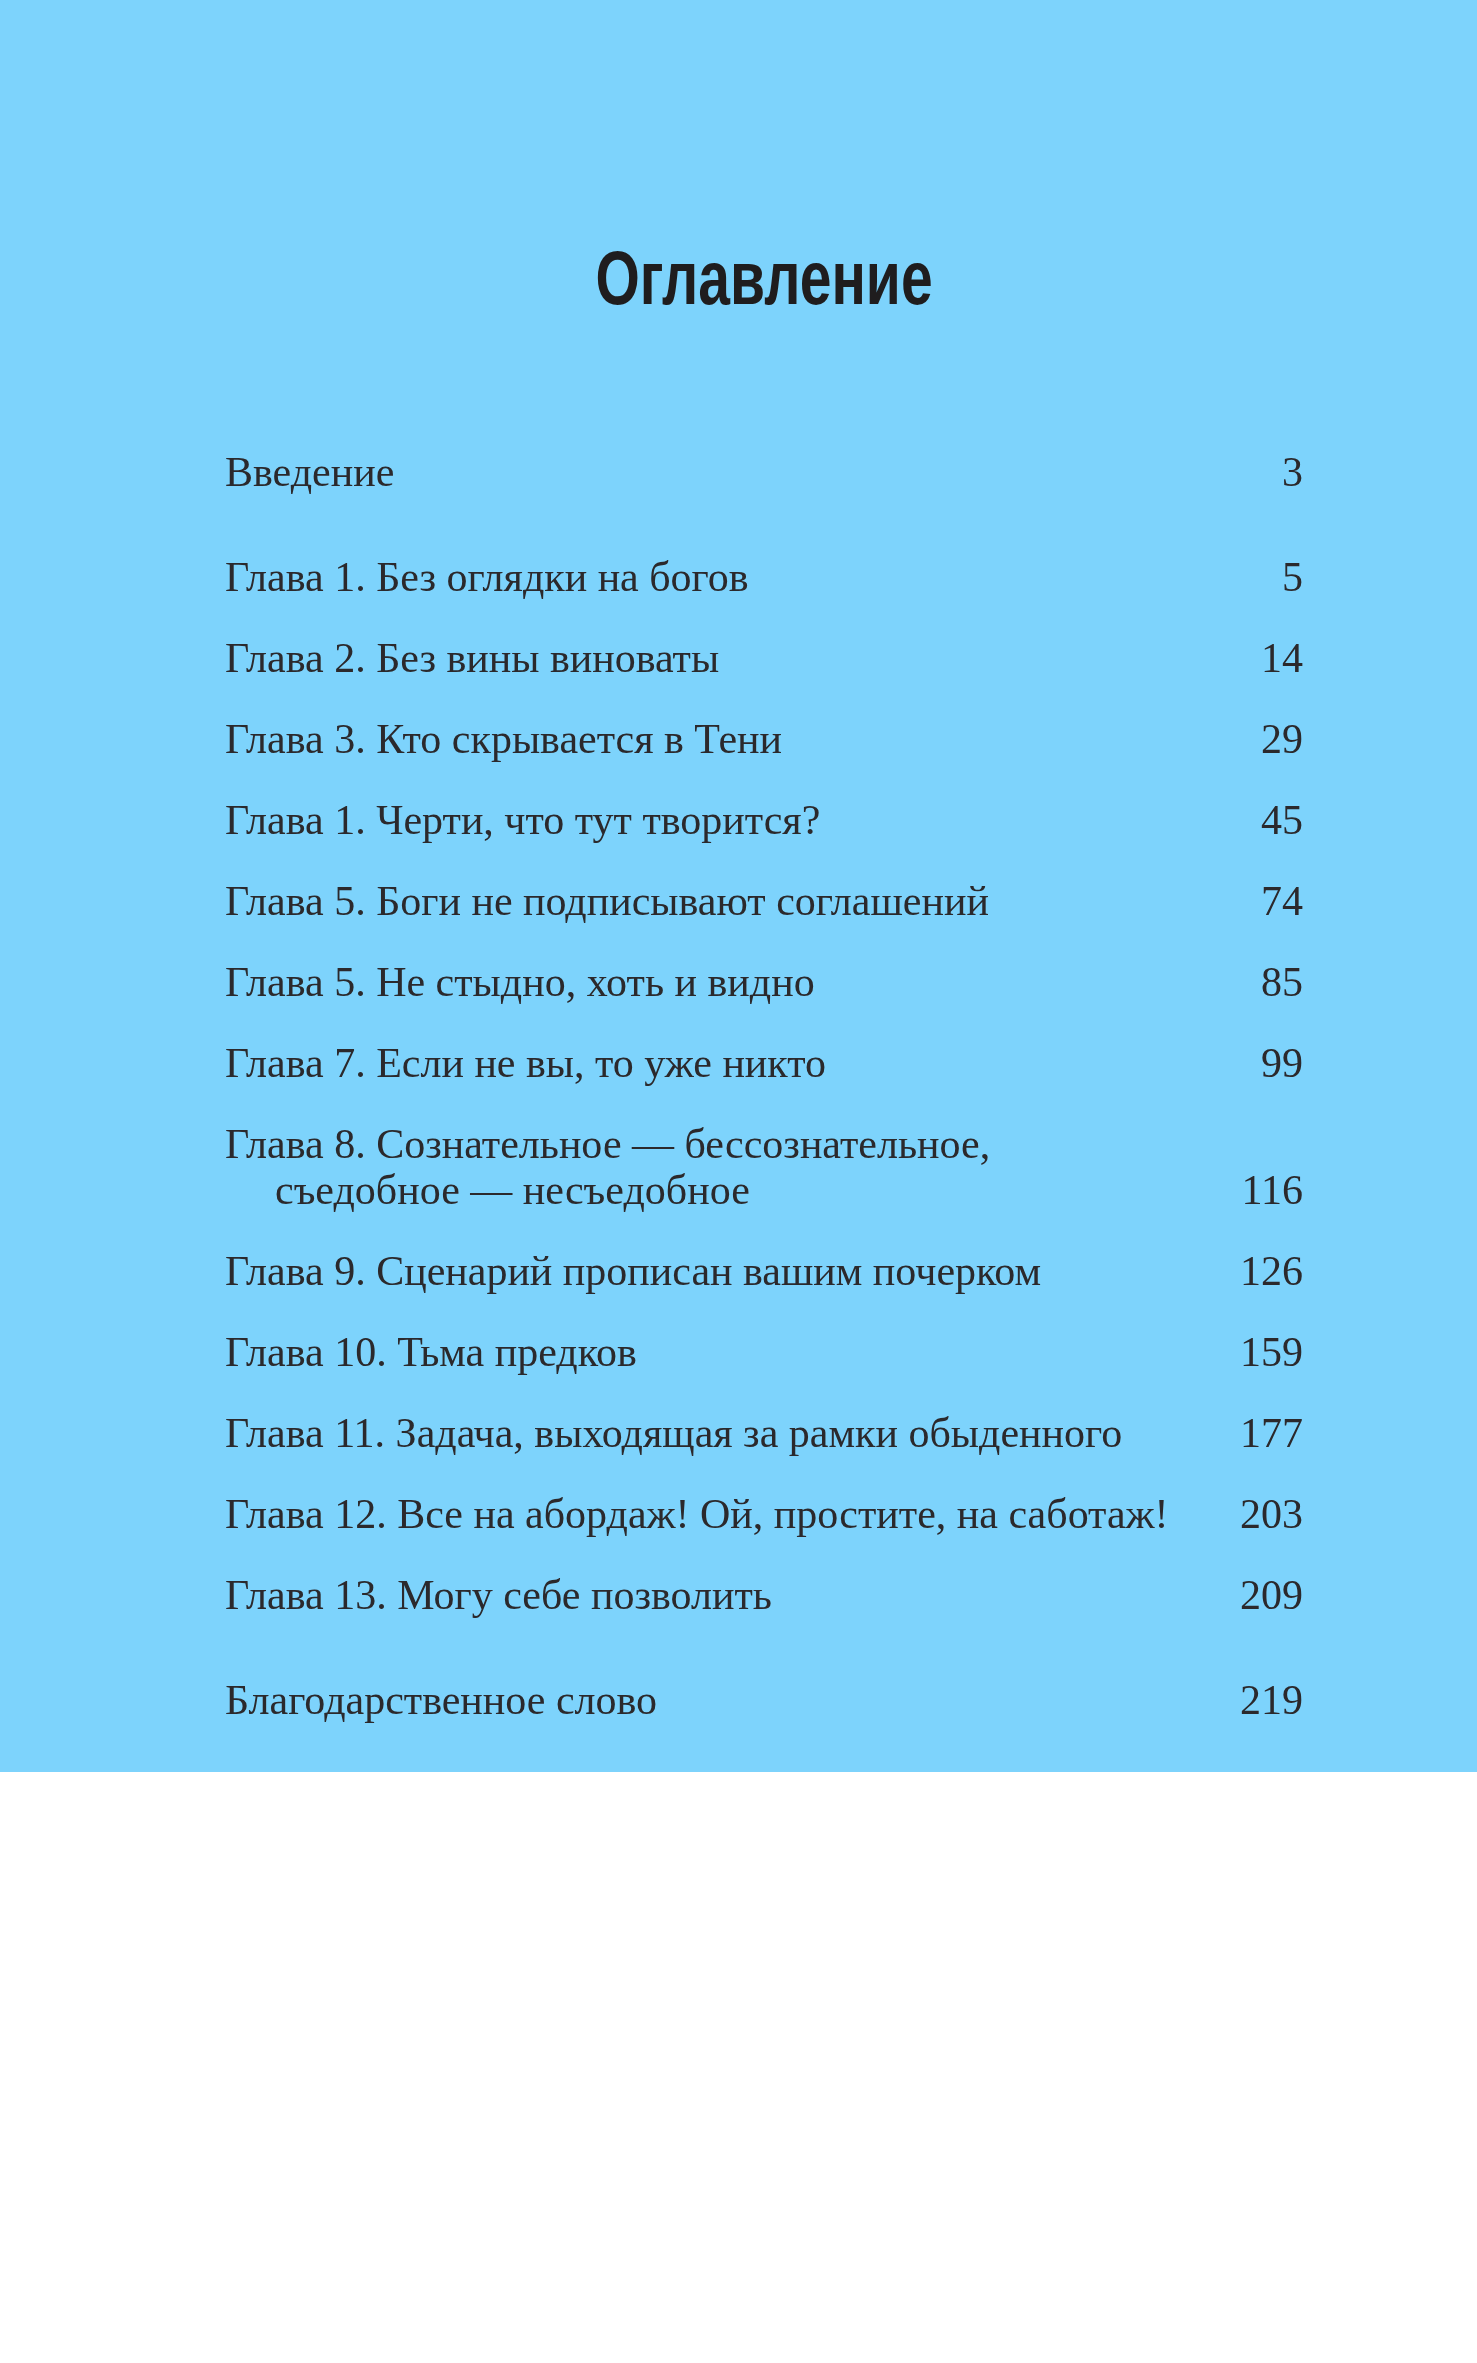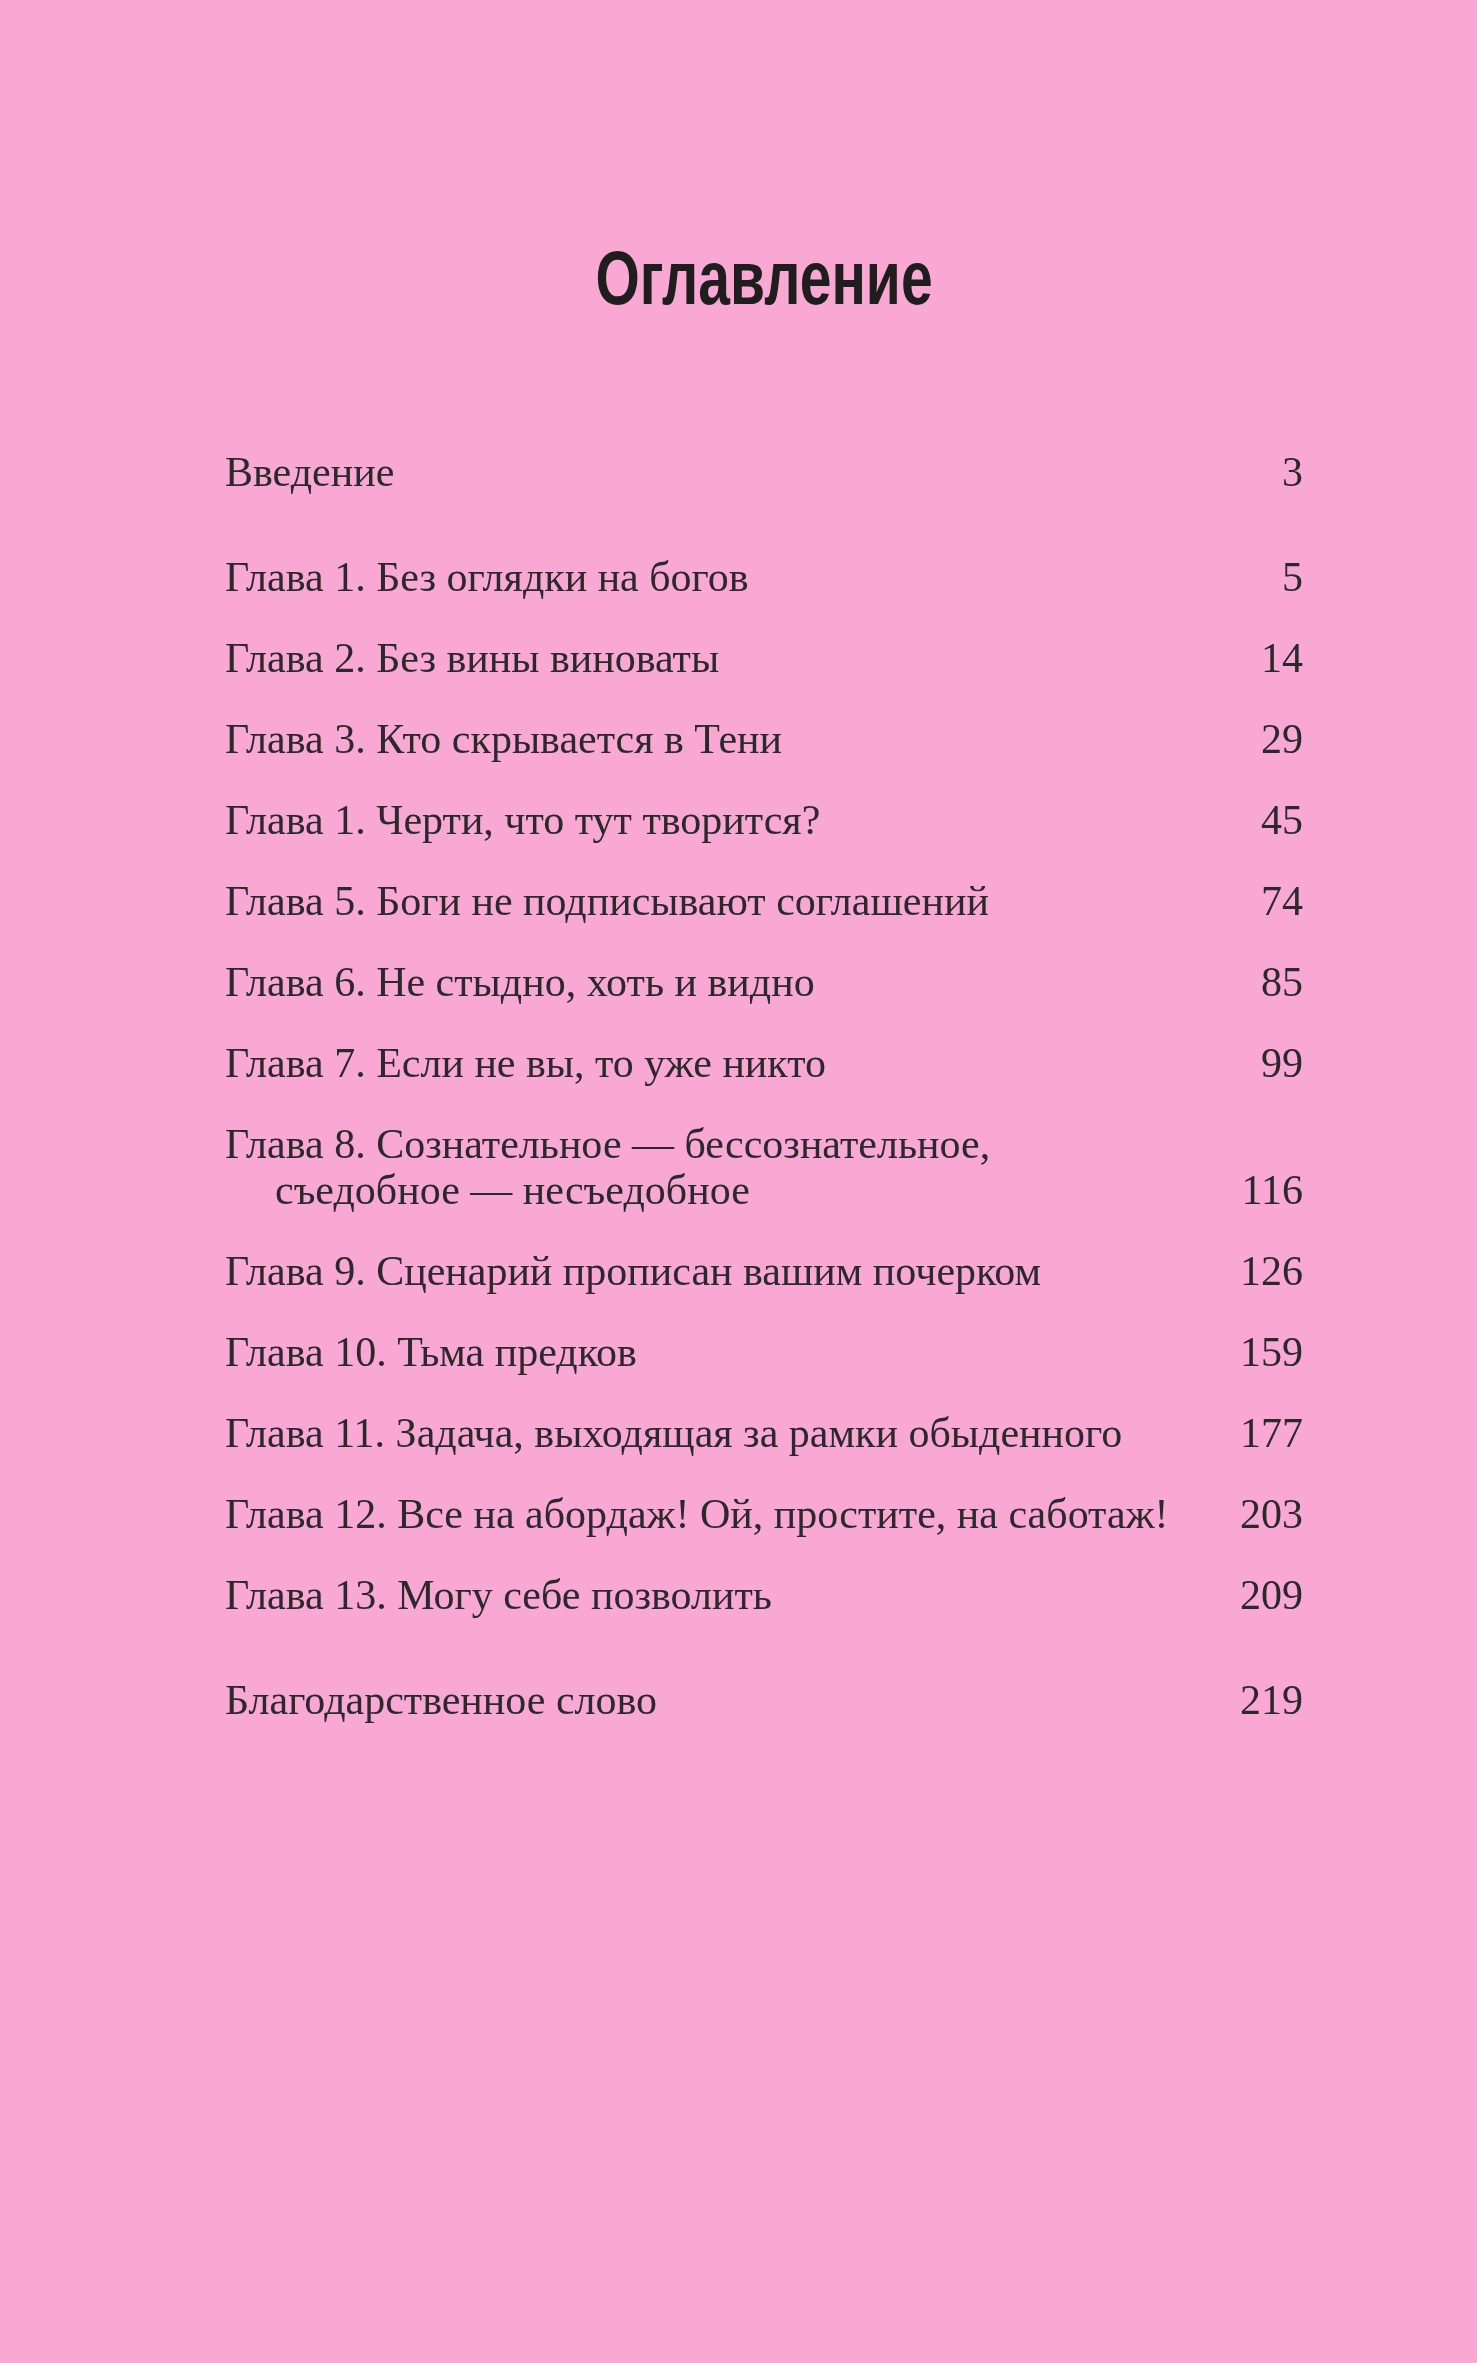--- a/index.html
+++ b/index.html
@@ -1,20 +1,20 @@
 <!DOCTYPE html>
 <html><head>
 <meta charset="utf-8">
 <style>
   html, body { margin:0; padding:0; background:#ffffff; }
   .page {
     position:relative;
     width:1477px;
-    height:2363px;
-    background:#f9a8d4;
+    height:1772px;
+    background:#7dd3fc;
     overflow:hidden;
     font-family:"Liberation Serif", serif;
     color:#2b292c;
   }
   .content {
     position:absolute;
     left:225px;
     top:0;
     width:1078px;
   }
@@ -85,21 +85,21 @@
           </div>
         </div>
         <div class="entry">
           <div class="toc-line">
             <span class="toc-text">Глава 5. Боги не подписывают соглашений</span>
             <span class="toc-page">74</span>
           </div>
         </div>
         <div class="entry">
           <div class="toc-line">
-            <span class="toc-text">Глава 6. Не стыдно, хоть и видно</span>
+            <span class="toc-text">Глава 5. Не стыдно, хоть и видно</span>
             <span class="toc-page">85</span>
           </div>
         </div>
         <div class="entry">
           <div class="toc-line">
             <span class="toc-text">Глава 7. Если не вы, то уже никто</span>
             <span class="toc-page">99</span>
           </div>
         </div>
         <div class="entry">

